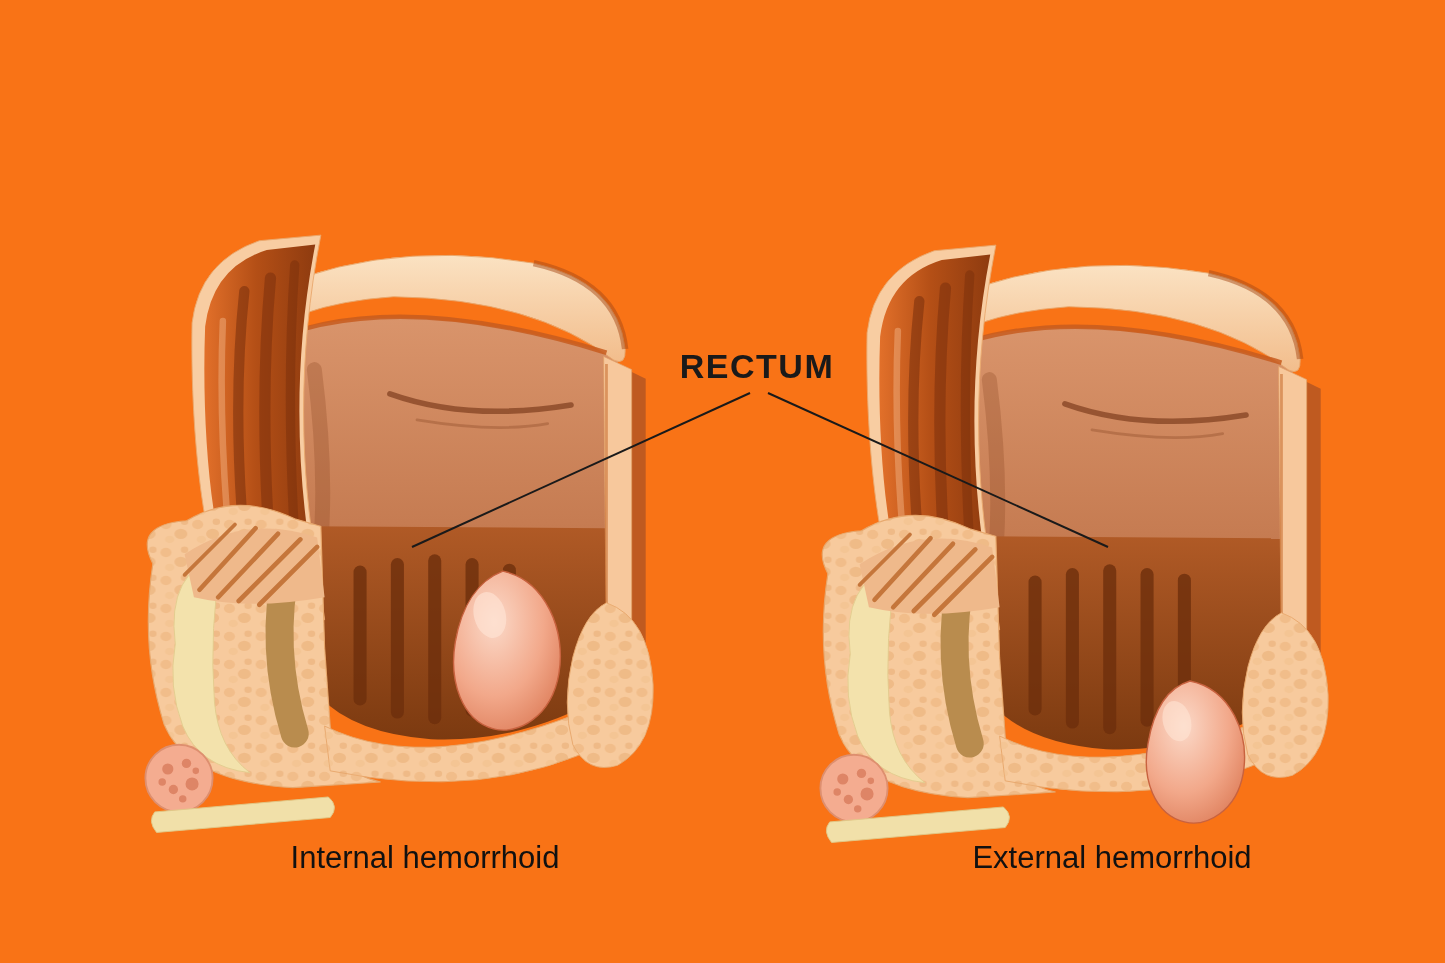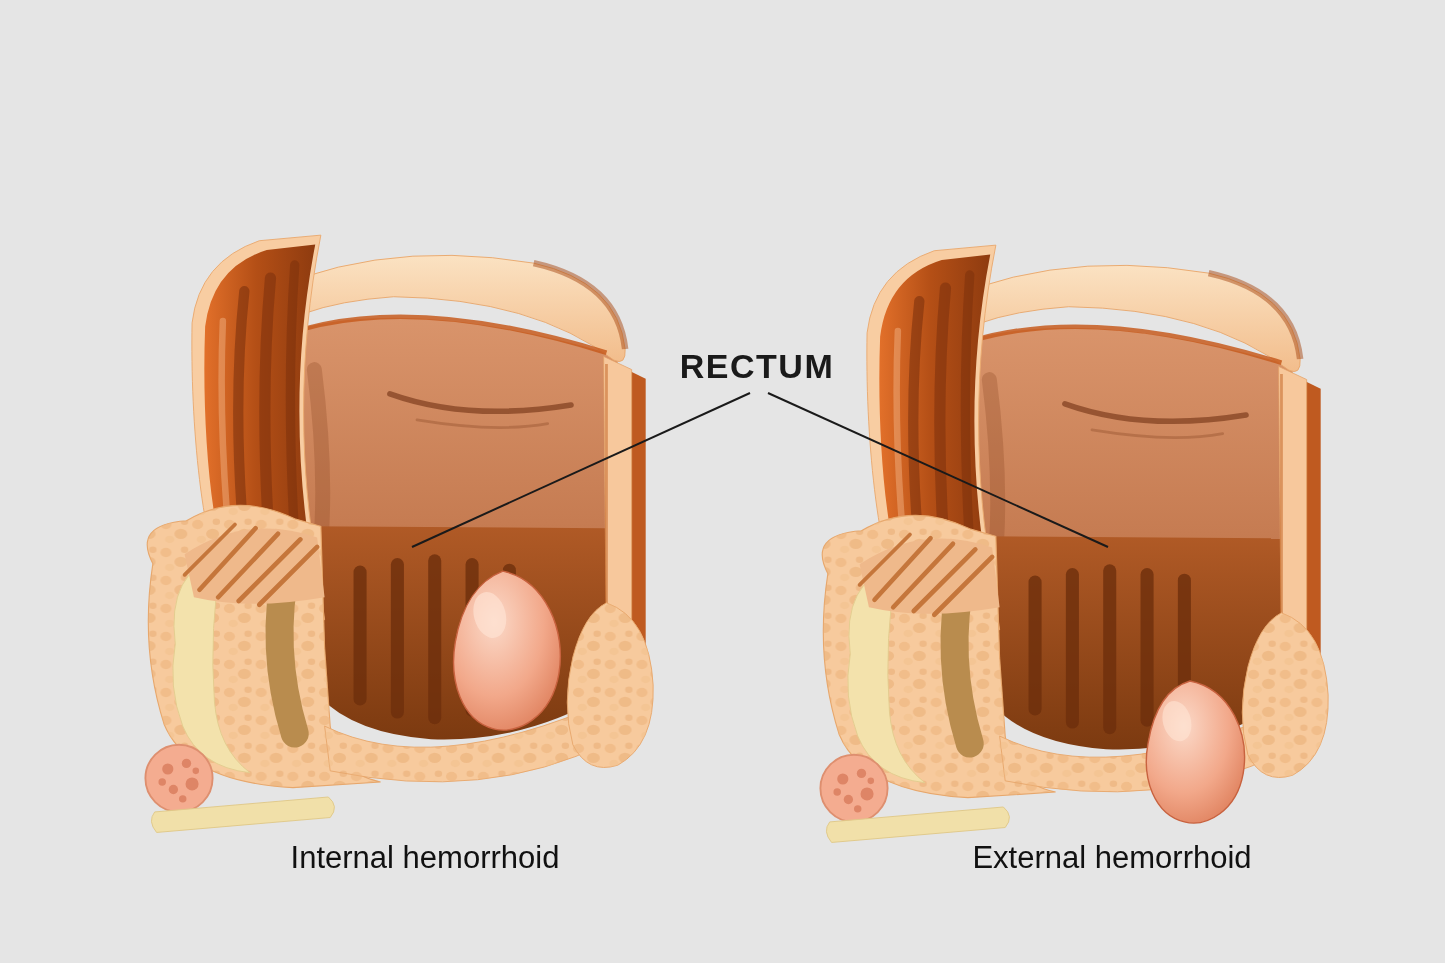--- a/index.html
+++ b/index.html
@@ -1,20 +1,20 @@
 <!DOCTYPE html>
 <html><head>
 <meta charset="utf-8">
 <title>Diagram</title>
 <style>
   html,body{margin:0;padding:0;background:#ffffff;}
   .canvas{
     position:relative;
     width:1445px;height:963px;
-    background:#e5e5e5;
+    background:#f97316;
     overflow:hidden;
     font-family:"Liberation Sans", sans-serif;
   }
   .canvas svg{position:absolute;inset:0;display:block;}
   .rectum-label{
     font-family:"Liberation Sans", sans-serif;
     font-size:34px;
     font-weight:bold;
     letter-spacing:1.5px;
     fill:#1a1a1a;

